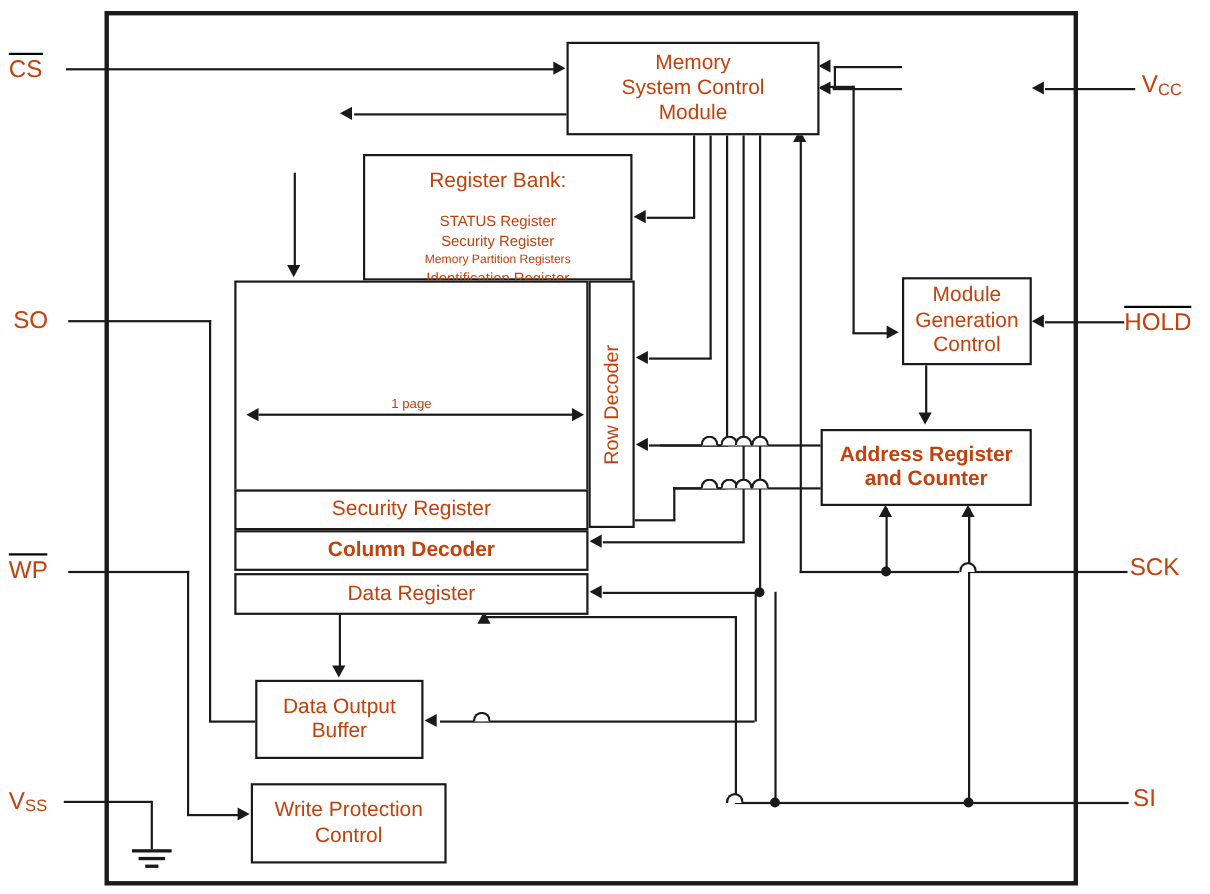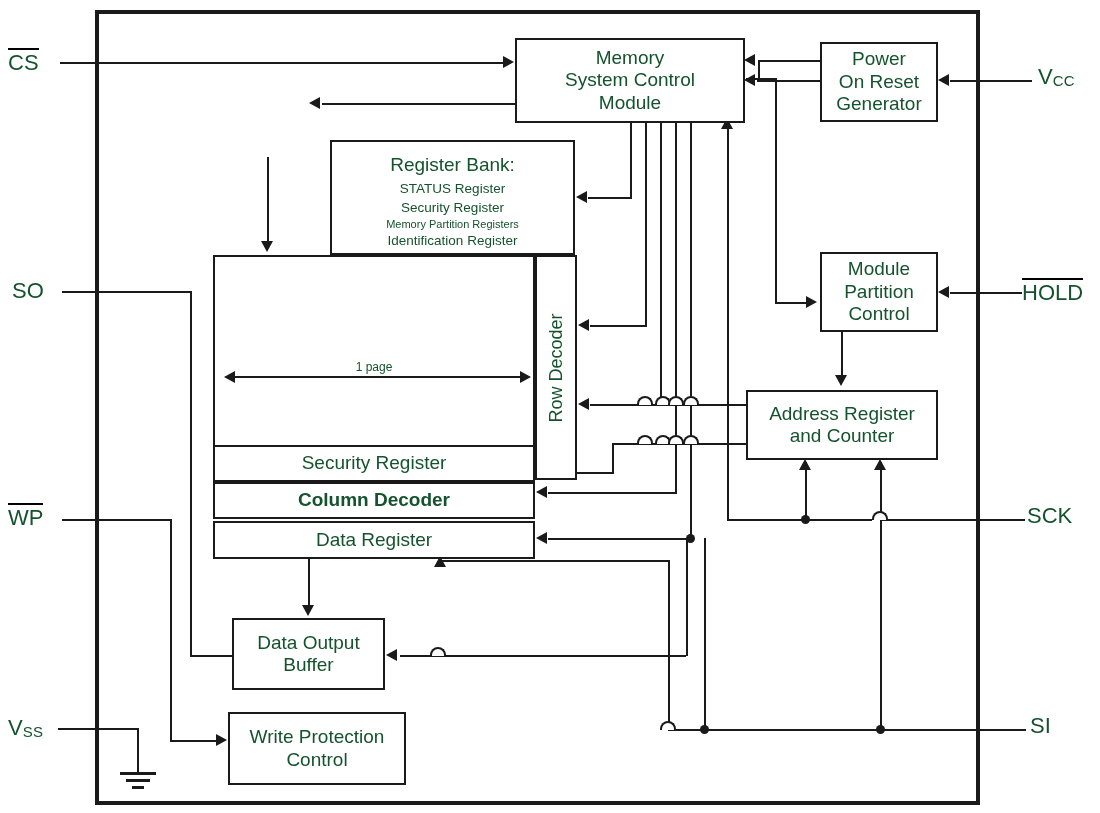--- a/index.html
+++ b/index.html
@@ -5,21 +5,21 @@
   html, body {
     margin: 0;
     padding: 0;
     background: #ffffff;
   }
   #root {
     position: relative;
     width: 1100px;
     height: 809px;
     font-family: "Liberation Sans", sans-serif;
-    color: #14532d;
+    color: #c2410c;
     overflow: hidden;
   }
   
   .chip-outline {
     position: absolute;
     left: 95px;
     top: 10px;
     width: 885px;
     height: 795px;
     border: 4px solid #1a1a1a;
@@ -195,29 +195,24 @@
   <div class="pin-label" style="left:1030px; top:713px;">
     <span>SI</span>
   </div>
 
   <div class="block" id="mem-sys-ctrl" style="left:515px; top:38px; width:230px; height:85px;">
     <span>Memory</span>
     <span>System Control</span>
     <span>Module</span>
   </div>
 
-  <div class="block" style="left:820px; top:42px; width:118px; height:80px;">
-    <span>Power</span>
-    <span>On Reset</span>
-    <span>Generator</span>
-  </div>
 
 
   <div class="block" style="left:330px; top:140px; width:245px; height:115px; justify-content:flex-start; padding-top:12px;">
-    <span style="font-size:19px; margin-bottom:4px;">Register Bank:</span>
+    <span style="font-size:19px; margin-bottom:16px;">Register Bank:</span>
     <span style="font-size:13.5px; line-height:1.35;">STATUS Register</span>
     <span style="font-size:13.5px; line-height:1.35;">Security Register</span>
     <span style="font-size:11px; line-height:1.35;">Memory Partition Registers</span>
     <span style="font-size:13.5px; line-height:1.35;">Identification Register</span>
   </div>
 
   <div id="eeprom-array">
     <div class="onepage">1 page</div>
     <div class="dblarrow"></div>
   </div>
@@ -233,25 +228,25 @@
   <div class="block" style="left:213px; top:482px; width:322px; height:37px; font-size:19px;font-weight:bold;">
     <span>Column Decoder</span>
   </div>
 
   <div class="block" style="left:213px; top:521px; width:322px; height:38px; font-size:19px;">
     <span>Data Register</span>
   </div>
 
   <div class="block" style="left:820px; top:252px; width:118px; height:80px;">
     <span>Module</span>
-    <span>Partition</span>
+    <span>Generation</span>
     <span>Control</span>
   </div>
 
-  <div class="block" style="left:746px; top:390px; width:192px; height:70px;">
+  <div class="block" style="left:746px; top:390px; width:192px; height:70px;font-weight:bold;">
     <span>Address Register</span>
     <span>and Counter</span>
   </div>
 
   <div class="block" style="left:232px; top:618px; width:153px; height:72px;">
     <span>Data Output</span>
     <span>Buffer</span>
   </div>
 
   <div class="block" style="left:228px; top:712px; width:178px; height:73px;">

